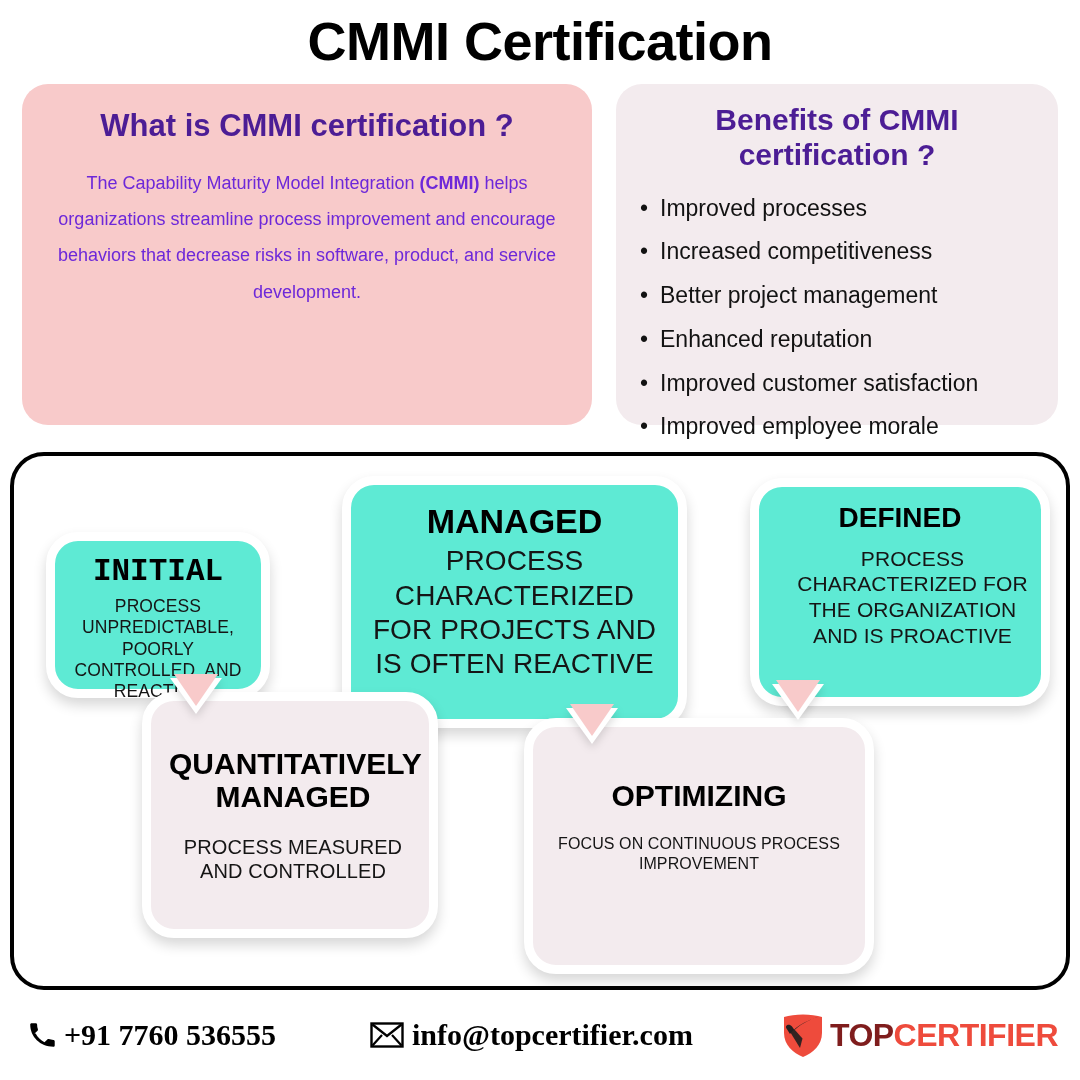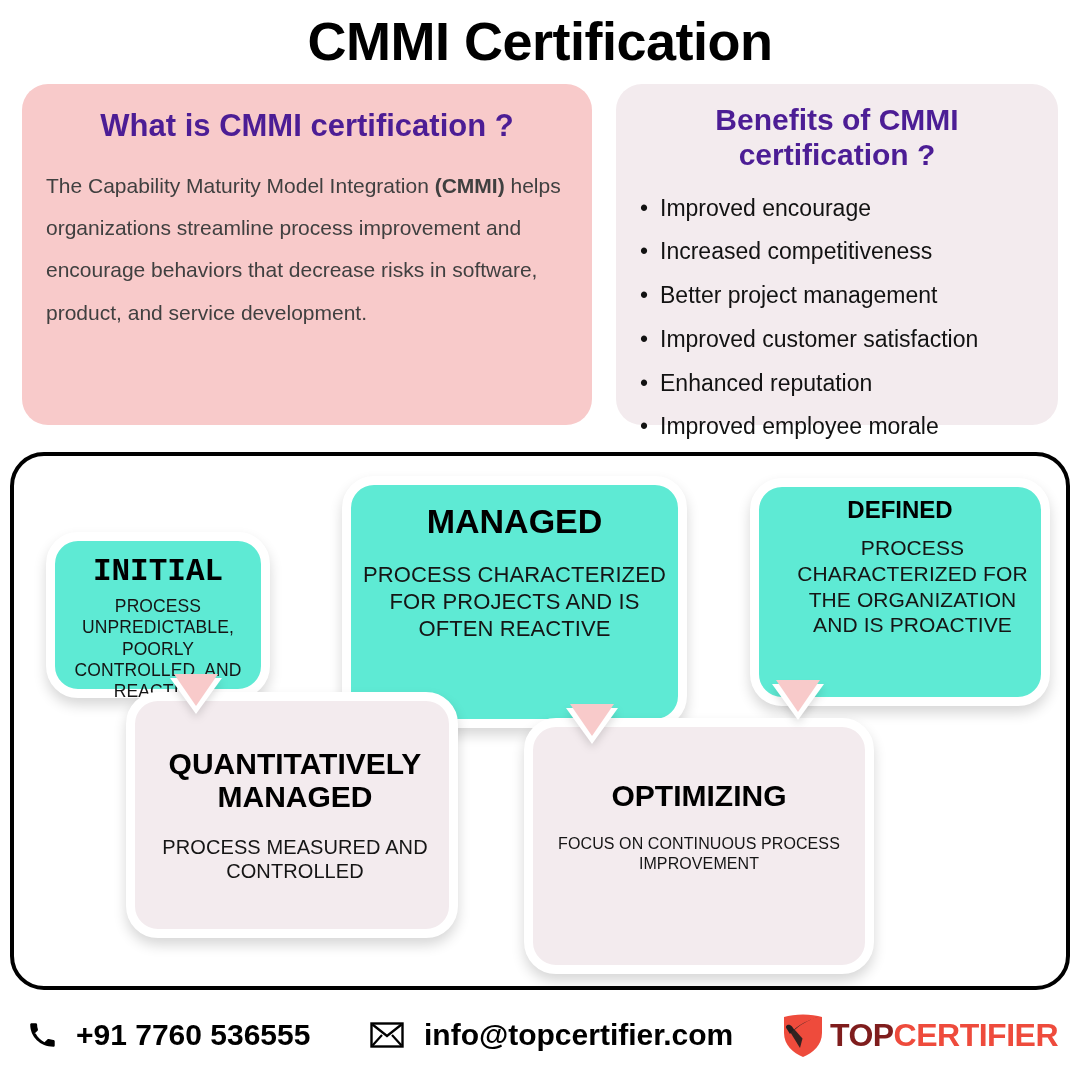--- a/index.html
+++ b/index.html
@@ -43,23 +43,24 @@
     font-size:31px;
     font-weight:bold;
     color:#4c1d95;
     line-height:1.18;
   }
   #what-card .card-heading { margin-top:6px; }
   #benefits-card .card-heading { margin-top:0px; font-size:30px; }
 
   #what-body {
     margin-top:20px;
-    font-size:21px;
+    font-size:18px;
     line-height:2.02;
-    color:#404040;
+    color:#6d28d9;
+    text-align:center;
   }
   #what-body b { font-weight:bold; }
 
   #benefits-list {
     margin-top:14px;
     list-style:none;
   }
   #benefits-list li {
     font-size:23px;
     line-height:1.90;
@@ -113,30 +114,30 @@
   #bubble-initial {
     left:32px; top:76px; width:224px; height:166px; z-index:2;
   }
   #bubble-initial .bubble-title { font-size:31px; margin-top:4px;font-family:Liberation Mono, monospace; }
   #bubble-initial .bubble-desc  { font-size:17.5px; margin-top:7px; }
 
   #bubble-managed {
     left:328px; top:20px; width:345px; height:252px; z-index:2;
   }
   #bubble-managed .bubble-title { font-size:34px; margin-top:8px; }
-  #bubble-managed .bubble-desc  { font-size:22px; margin-top:22px; }
+  #bubble-managed .bubble-desc  { font-size:28px; margin-top:4px; }
 
   #bubble-defined {
     left:736px; top:22px; width:300px; height:228px; z-index:2;
   }
-  #bubble-defined .bubble-title { font-size:24px; }
+  #bubble-defined .bubble-title { font-size:28px; margin-top:6px; }
   #bubble-defined .bubble-desc  { font-size:21px; margin-top:12px;margin-left:25px; }
 
   #bubble-quant {
-    left:112px; top:236px; width:332px; height:246px; z-index:4;padding-left:18px;
+    left:128px; top:236px; width:296px; height:246px; z-index:4;padding-left:18px;
   }
   #bubble-quant .bubble-title { font-size:30px; margin-top:36px; }
   #bubble-quant .bubble-desc  { font-size:20px; margin-top:22px; }
 
   #bubble-optimizing {
     left:510px; top:262px; width:350px; height:256px; z-index:4;
   }
   #bubble-optimizing .bubble-title { font-size:30px; margin-top:42px; }
   #bubble-optimizing .bubble-desc  { font-size:16px; margin-top:22px; }
 
@@ -171,24 +172,25 @@
   #footer {
     position:absolute;
     left:0; top:1000px;
     width:1080px; height:70px;
     display:flex;
     align-items:center;
   }
   .contact {
     display:flex;
     align-items:center;
-    gap:20px;
+    gap:8px;
     font-size:30px;
     font-weight:bold;
     color:#000;
+    font-family:Liberation Serif, serif;
   }
   #contact-phone { position:absolute; left:28px; }
   #contact-email { position:absolute; left:370px; }
   .contact-icon { display:inline-flex; align-items:center; }
 
   
   #logo { position:absolute; right:22px; display:flex; align-items:center; gap:4px; }
   #logo-text { font-size:32px; font-weight:bold; letter-spacing:-0.5px; }
   #logo-top { color:#7f1d1d; }
   #logo-certifier { color:#EE4B3C; }
@@ -199,25 +201,25 @@
 <h1 id="page-title">CMMI Certification</h1>
 
 <section id="what-card" class="top-card">
   <h2 class="card-heading">What is CMMI certification ?</h2>
   <p id="what-body"><span>The Capability Maturity Model Integration </span><b>(CMMI)</b><span> helps organizations streamline process improvement and encourage behaviors that decrease risks in software, product, and service development.</span></p>
 </section>
 
 <section id="benefits-card" class="top-card">
   <h2 class="card-heading">Benefits of CMMI certification ?</h2>
   <ul id="benefits-list">
-    <li>Improved encourage</li>
+    <li>Improved processes</li>
     <li>Increased competitiveness</li>
     <li>Better project management</li>
+    <li>Enhanced reputation</li>
     <li>Improved customer satisfaction</li>
-    <li>Enhanced reputation</li>
     <li>Improved employee morale</li>
   </ul>
 </section>
 
 <section id="maturity-panel">
 
   <div id="bubble-initial" class="bubble pink">
     <div class="bubble-title">INITIAL</div>
     <div class="bubble-desc">PROCESS UNPREDICTABLE, POORLY CONTROLLED, AND REACTIVE</div>
   </div>

